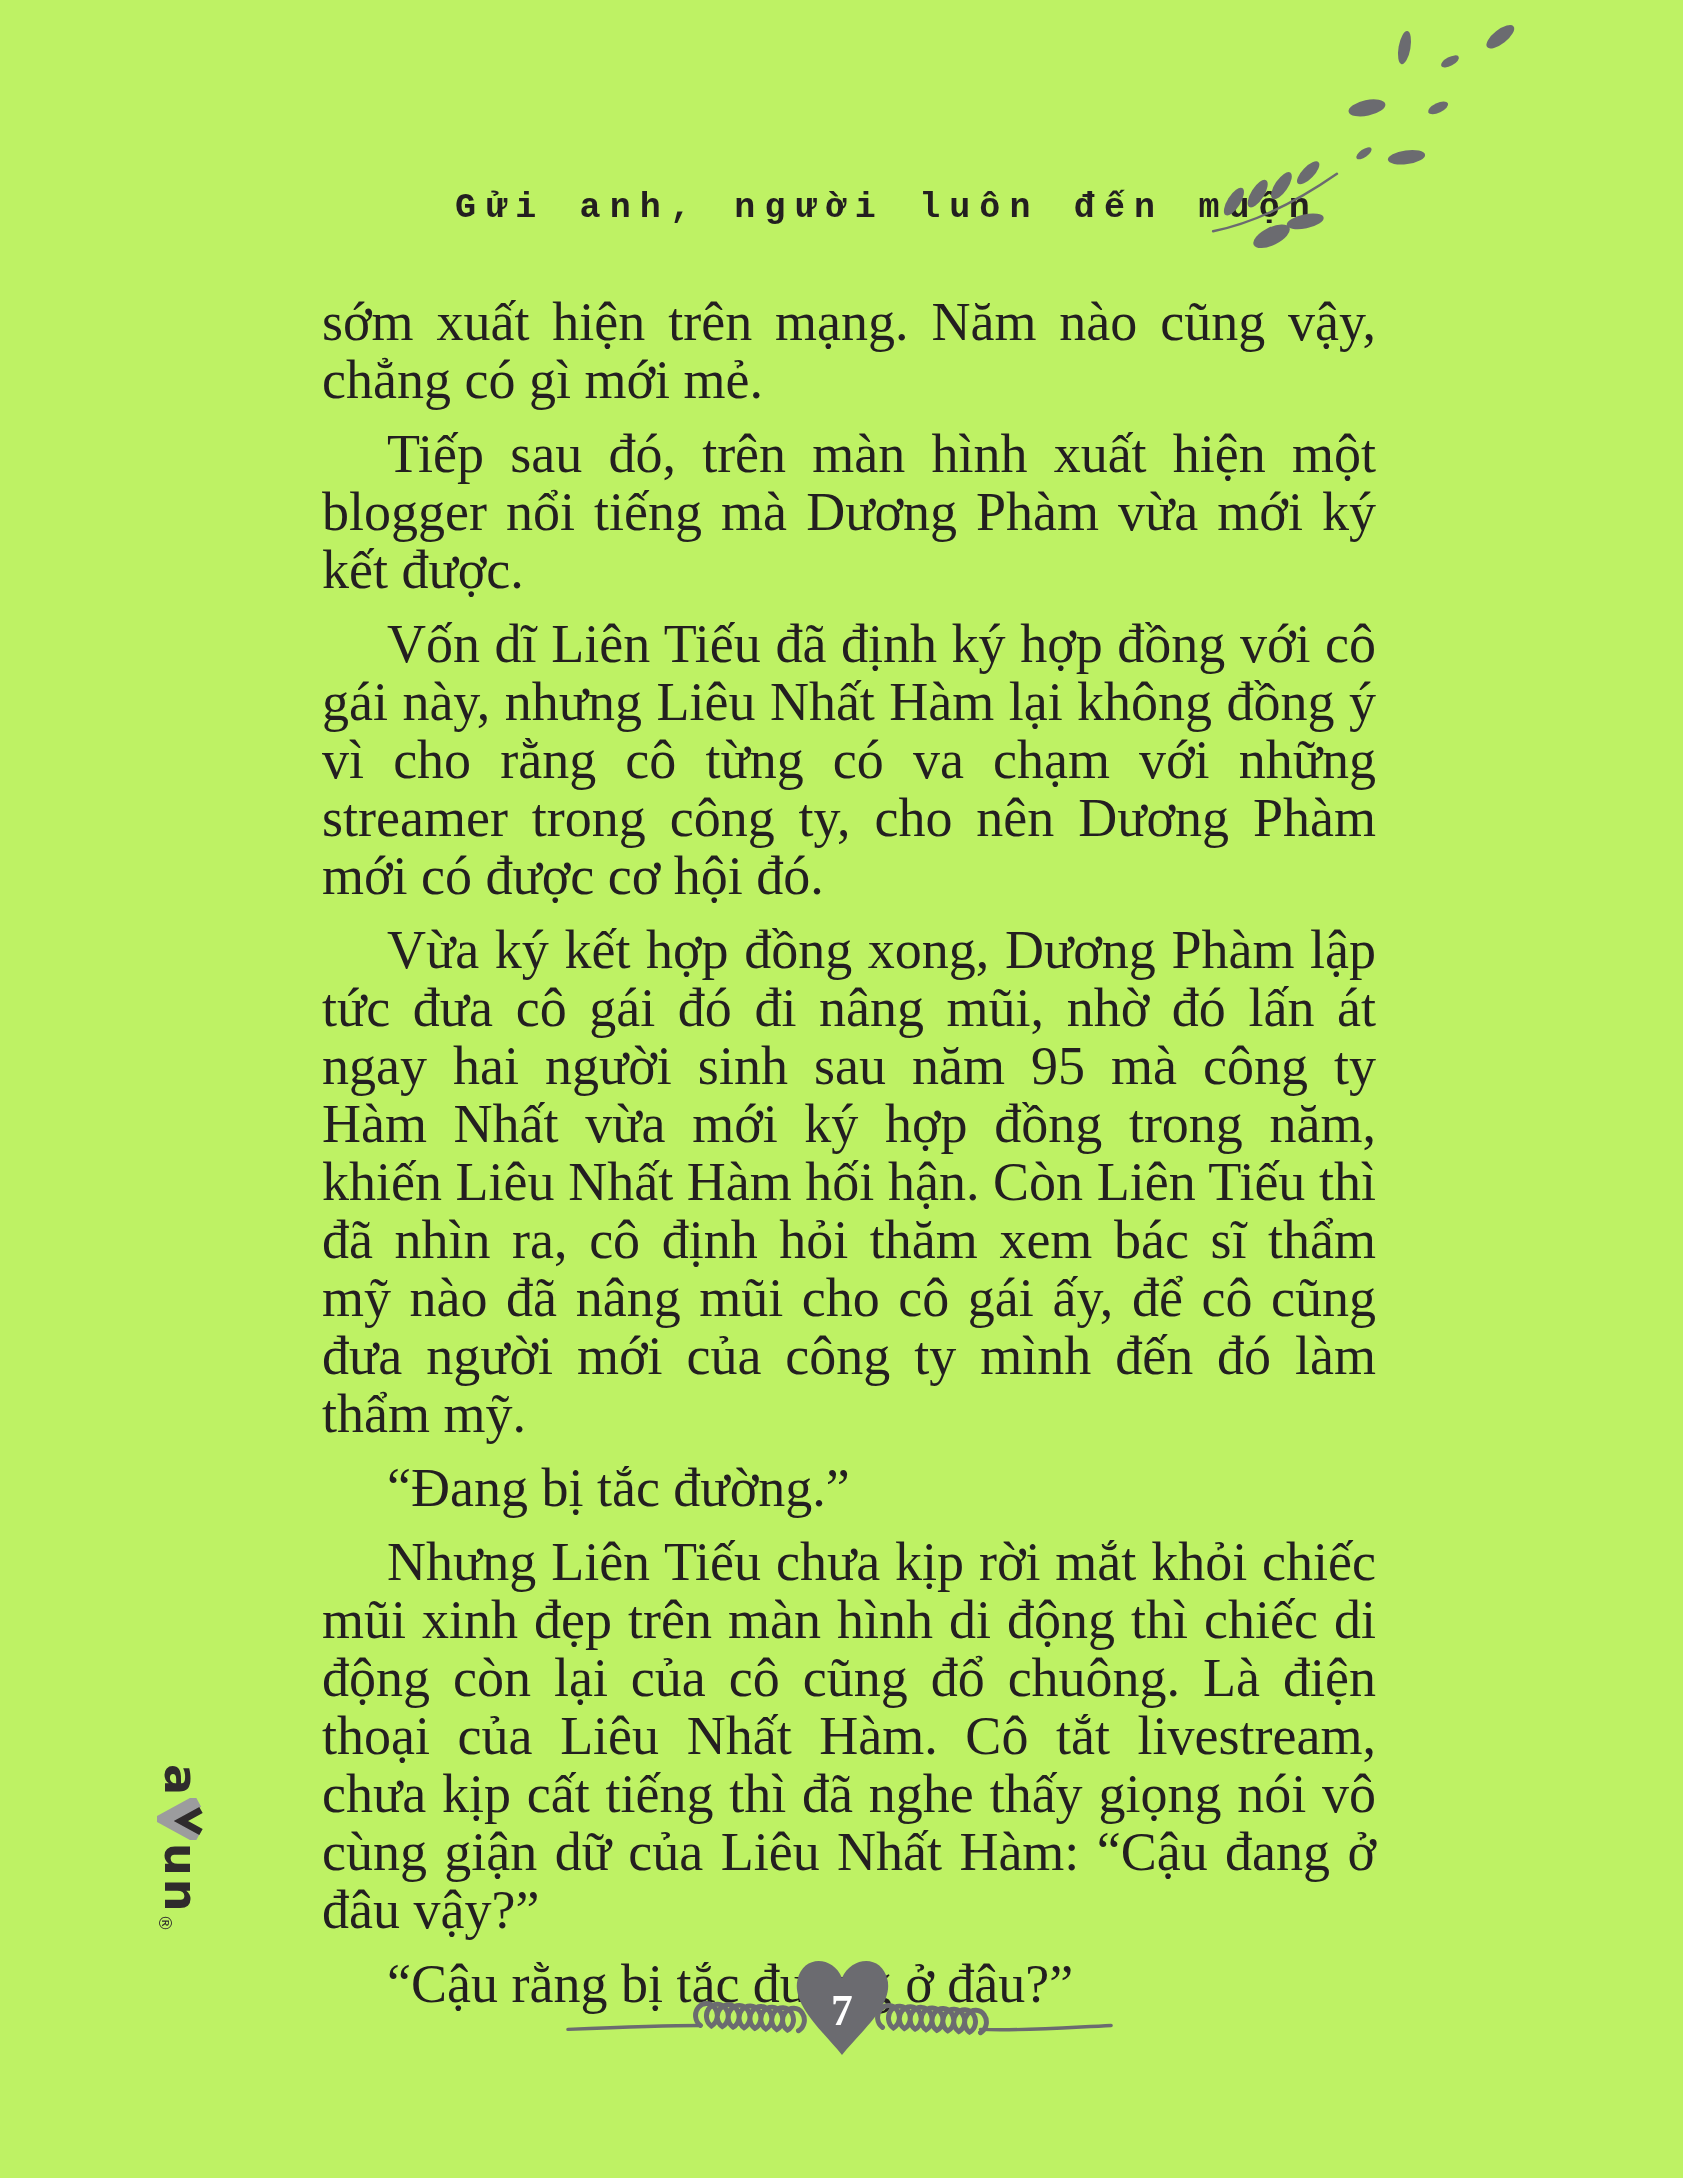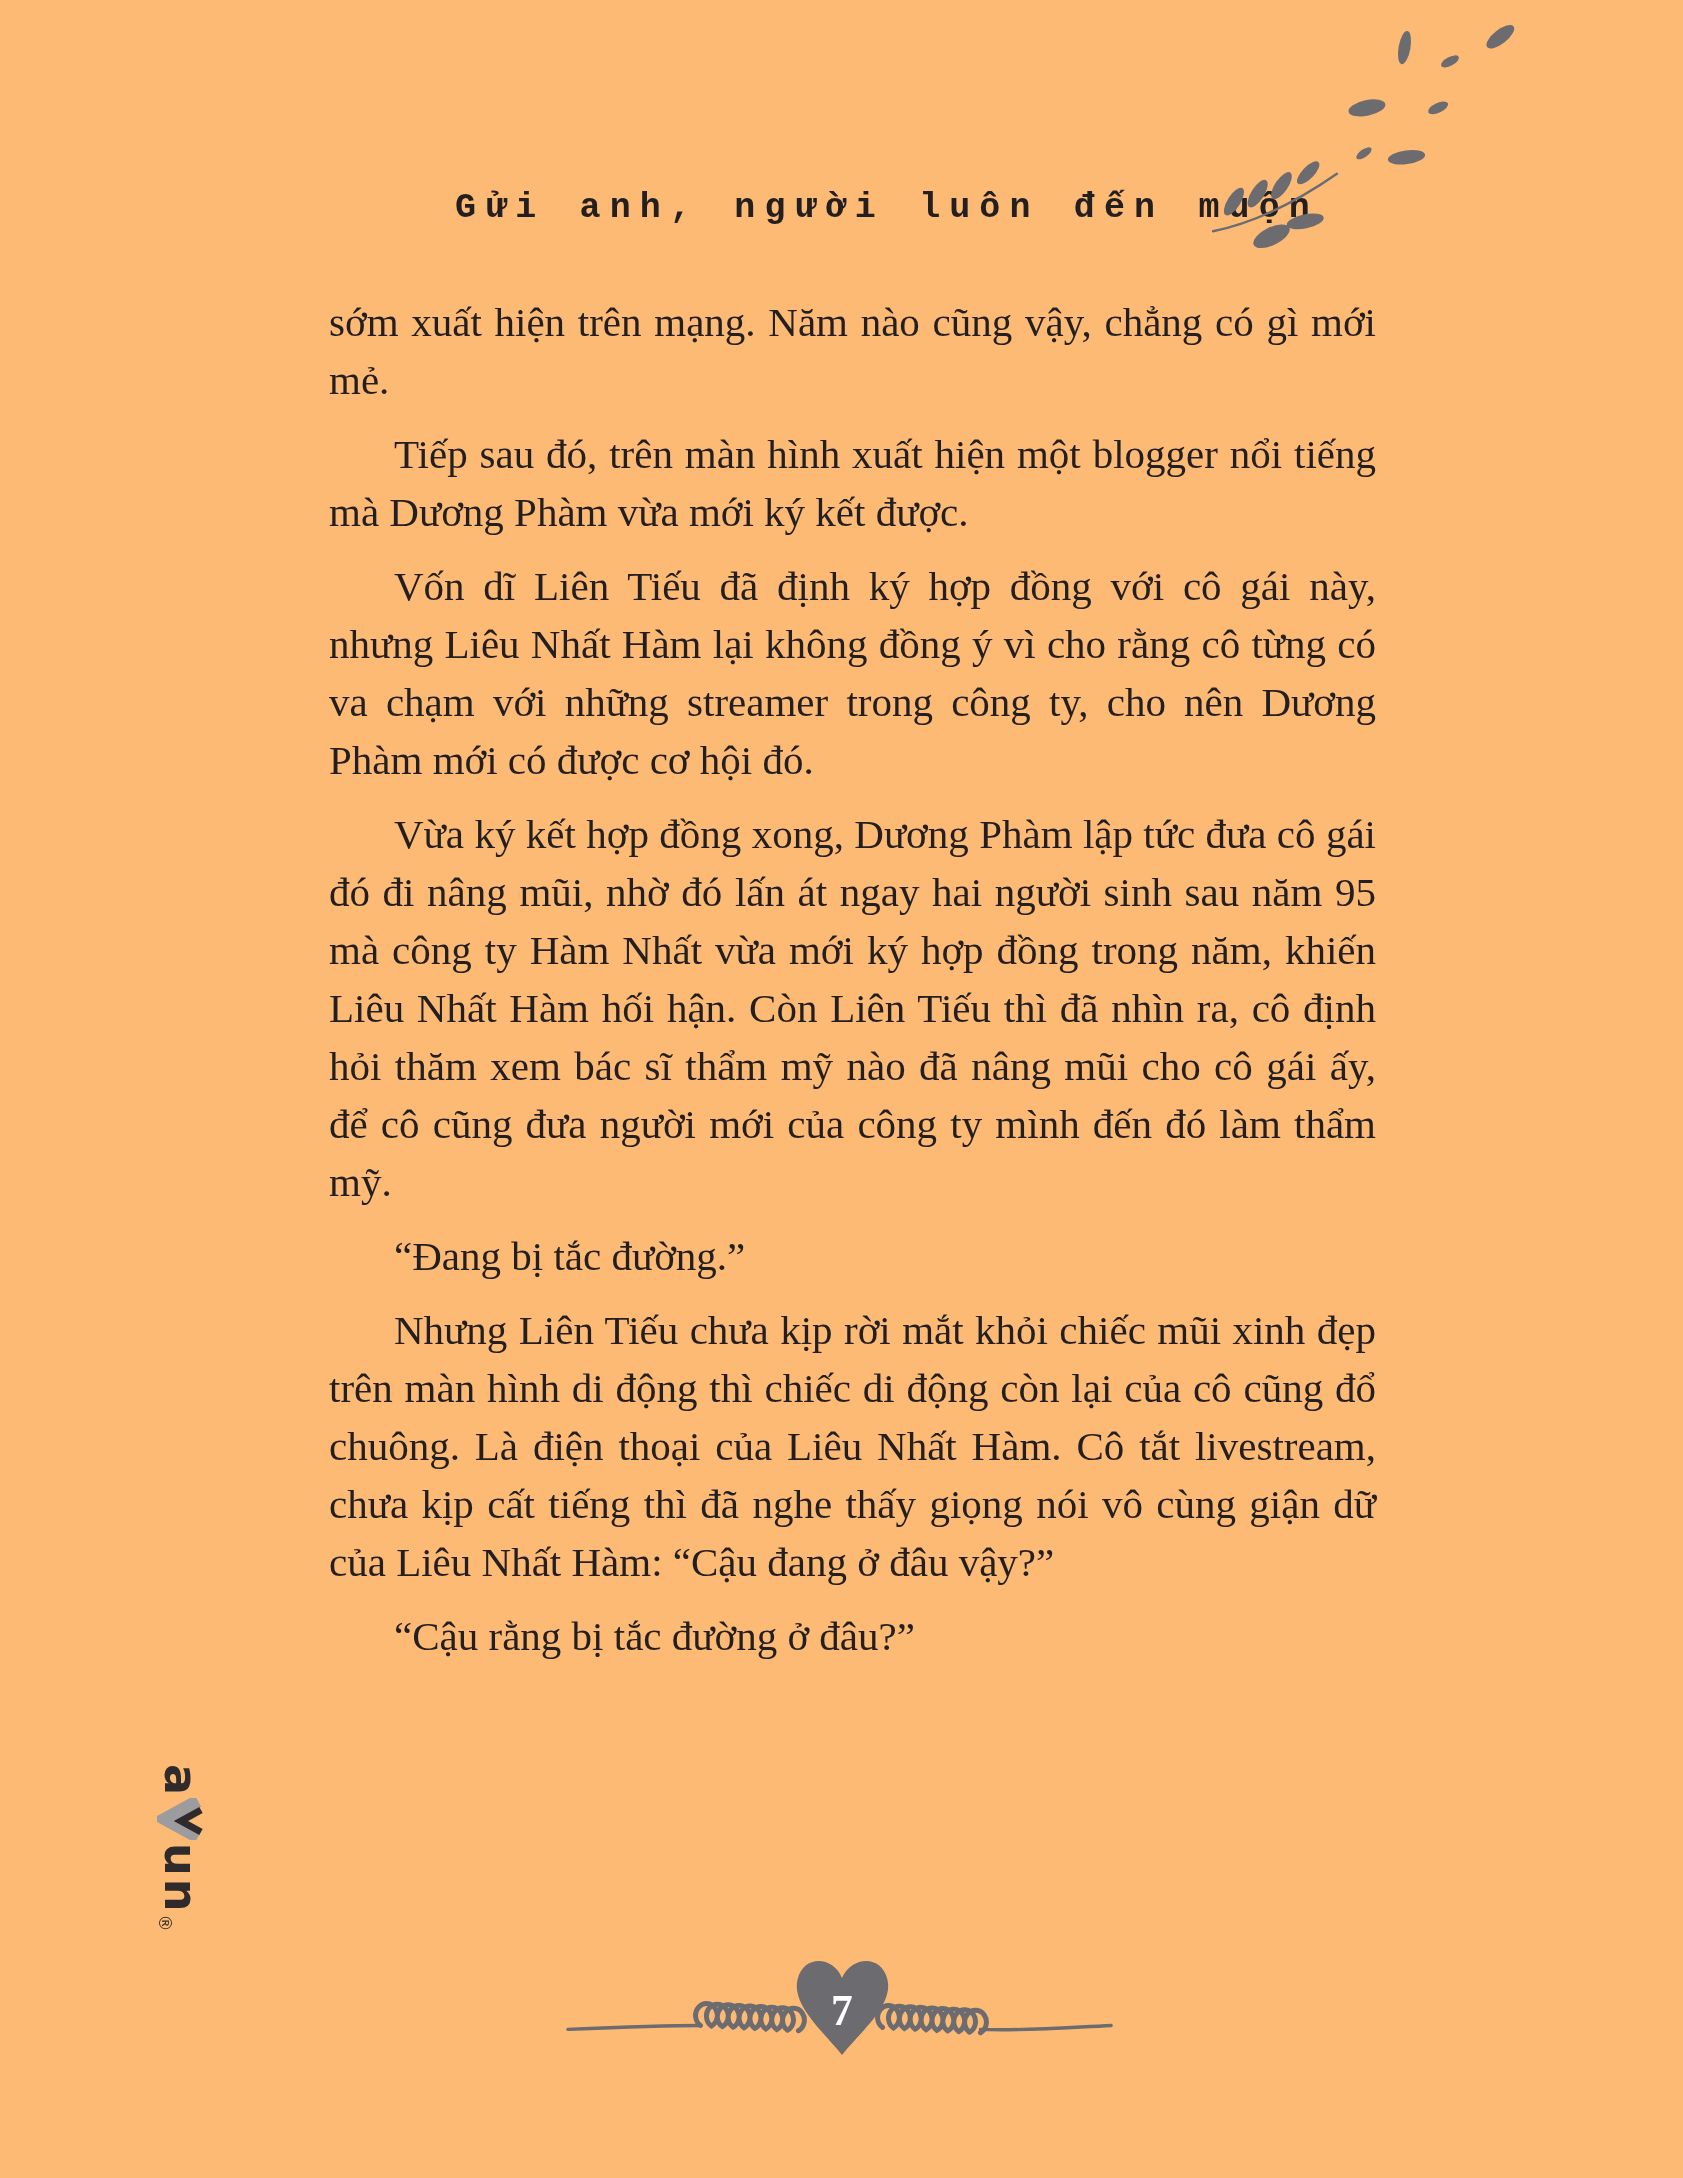--- a/index.html
+++ b/index.html
@@ -5,32 +5,32 @@
   :root{
     --text:#231f20;
     --decoration-gray:#6b6b70;
     --page-number-text:#ffffff;
     --logo-dark:#2f2b2c;
     --logo-gray:#9c9c9e;
   }
   html,body{margin:0;padding:0;}
   body{width:1683px;height:2178px;background:#ffffff;position:relative;
        font-family:"Liberation Serif",serif;}
-  .page{position:absolute;left:0;top:0;width:1683px;height:2178px;background:#fdba74;overflow:hidden;}
+  .page{position:absolute;left:0;top:0;width:1683px;height:2178px;background:#bef264;overflow:hidden;}
 
   
   .running-title{position:absolute;left:455px;top:188px;white-space:nowrap;
     font-family:"Liberation Mono",monospace;font-weight:600;font-size:35px;
     letter-spacing:0.26em;word-spacing:0.12em;color:var(--text);}
   .branch-svg{position:absolute;left:1210px;top:156px;}
   .scatter-svg{position:absolute;left:1337px;top:16px;}
 
   
   .body-text{position:absolute;left:317px;top:293px;width:1059px;color:var(--text);}
-  p.para{margin:0 0 16px 12px;font-size:41px;line-height:58px;text-align:justify;}
+  p.para{margin:0 0 16px 5px;font-size:54px;line-height:58px;text-align:justify;}
   p.para.indent{text-indent:65px;}
 
   
   .publisher-logo{position:absolute;left:149px;top:1764px;width:65px;height:178px;}
   .logo-inner{position:absolute;left:65px;top:0;width:178px;height:65px;
     transform:rotate(90deg);transform-origin:0 0;
     display:flex;align-items:center;gap:3px;
     font-family:"DejaVu Sans",sans-serif;font-weight:800;font-size:46px;color:var(--logo-dark);}
   .logo-letter{line-height:1;}
   .logo-reg{font-size:17px;font-weight:400;align-self:flex-end;margin-bottom:6px;}

